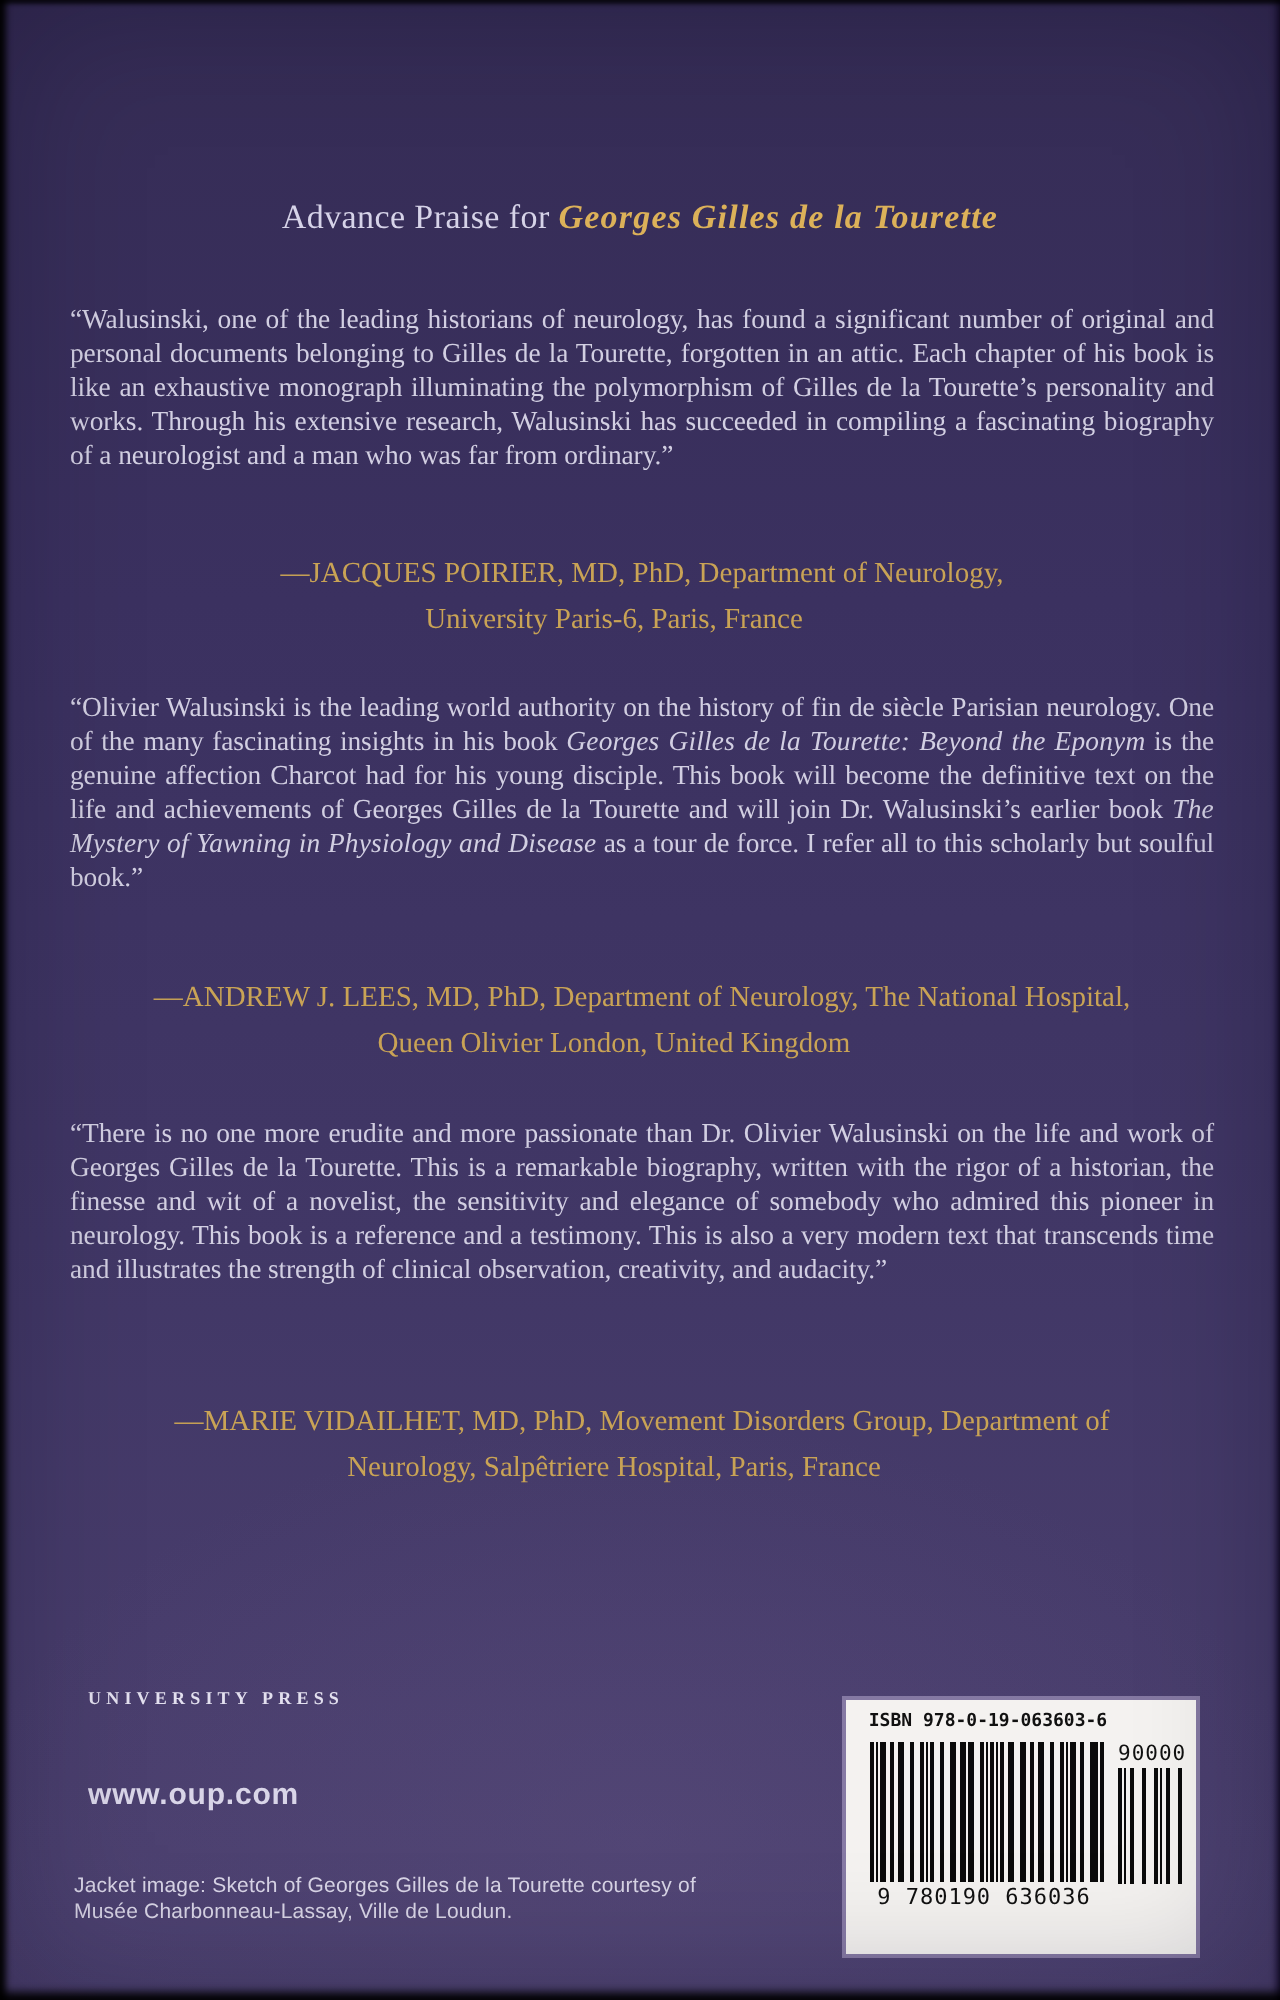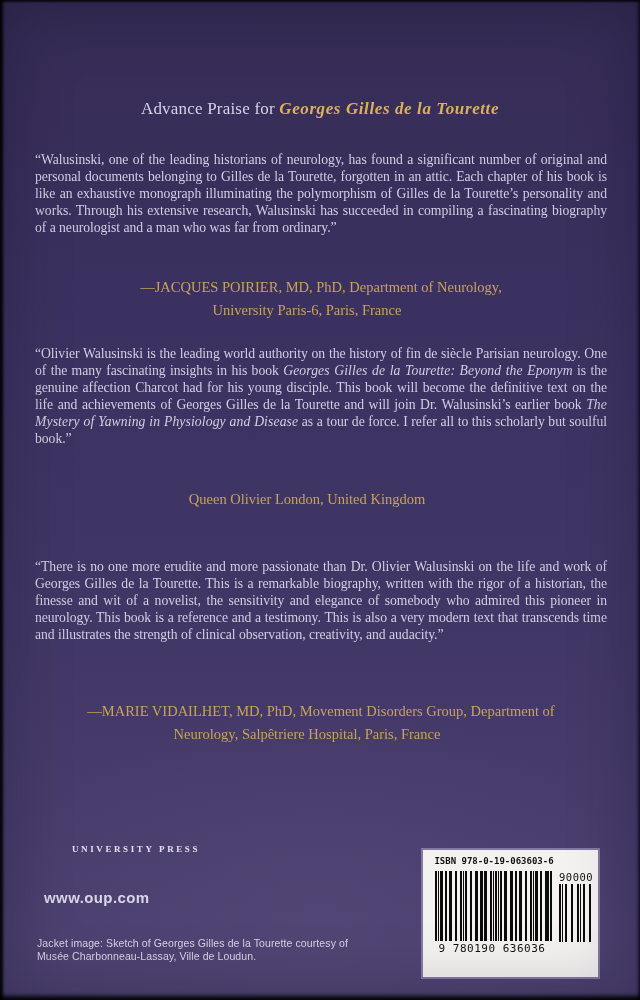--- a/index.html
+++ b/index.html
@@ -46,21 +46,21 @@
   .a1{top:276px;}
   .q2{top:345px;}
   .a2{top:488px;}
   .q3{top:558px;}
   .a3{top:700px;}
   .oxford{position:absolute;left:44px;top:841px;color:#e3e0ef;}
   .oxford .name{
     font-size:25px;letter-spacing:1.5px;line-height:25px;font-weight:normal;
   }
   .oxford .press{
-    font-size:9px;letter-spacing:2.6px;font-weight:bold;margin-top:3px;margin-left:28px;
+    font-size:9px;letter-spacing:2.6px;font-weight:bold;margin-top:3px;
   }
   .website{
     position:absolute;left:44px;top:889px;
     font-family:"Liberation Sans", sans-serif;
     font-size:15px;font-weight:bold;letter-spacing:0.4px;color:#d9d5e8;
   }
   .jacket-note{
     position:absolute;left:37px;top:937px;
     font-family:"Liberation Sans", sans-serif;
     font-size:10.5px;line-height:13px;color:#d8d4e6;letter-spacing:0.1px;
@@ -114,20 +114,21 @@
   </div>
 
   <div class="quote q1">“Walusinski, one of the leading historians of neurology, has found a significant number of original and personal documents belonging to Gilles de la Tourette, forgotten in an attic. Each chapter of his book is like an exhaustive monograph illuminating the polymorphism of Gilles de la Tourette’s personality and works. Through his extensive research, Walusinski has succeeded in compiling a fascinating biography of a neurologist and a man who was far from ordinary.”</div>
   <div class="attrib a1">
     <div class="l1">—JACQUES POIRIER, MD, PhD, Department of Neurology,</div>
     <div class="l2">University Paris-6, Paris, France</div>
   </div>
 
   <div class="quote q2">“Olivier Walusinski is the leading world authority on the history of fin de siècle Parisian neurology. One of the many fascinating insights in his book <i>Georges Gilles de la Tourette: Beyond the Eponym</i> is the genuine affection Charcot had for his young disciple. This book will become the definitive text on the life and achievements of Georges Gilles de la Tourette and will join Dr. Walusinski’s earlier book <i>The Mystery of Yawning in Physiology and Disease</i> as a tour de force. I refer all to this scholarly but soulful book.”</div>
   <div class="attrib a2">
+    <div class="l1">—ANDREW J. LEES, MD, PhD, Department of Neurology, The National Hospital,</div>
     <div class="l2">Queen Olivier London, United Kingdom</div>
   </div>
 
   <div class="quote q3">“There is no one more erudite and more passionate than Dr. Olivier Walusinski on the life and work of Georges Gilles de la Tourette. This is a remarkable biography, written with the rigor of a historian, the finesse and wit of a novelist, the sensitivity and elegance of somebody who admired this pioneer in neurology. This book is a reference and a testimony. This is also a very modern text that transcends time and illustrates the strength of clinical observation, creativity, and audacity.”</div>
   <div class="attrib a3">
     <div class="l1">—MARIE VIDAILHET, MD, PhD, Movement Disorders Group, Department of</div>
     <div class="l2">Neurology, Salpêtriere Hospital, Paris, France</div>
   </div>
 
   <div class="oxford">

